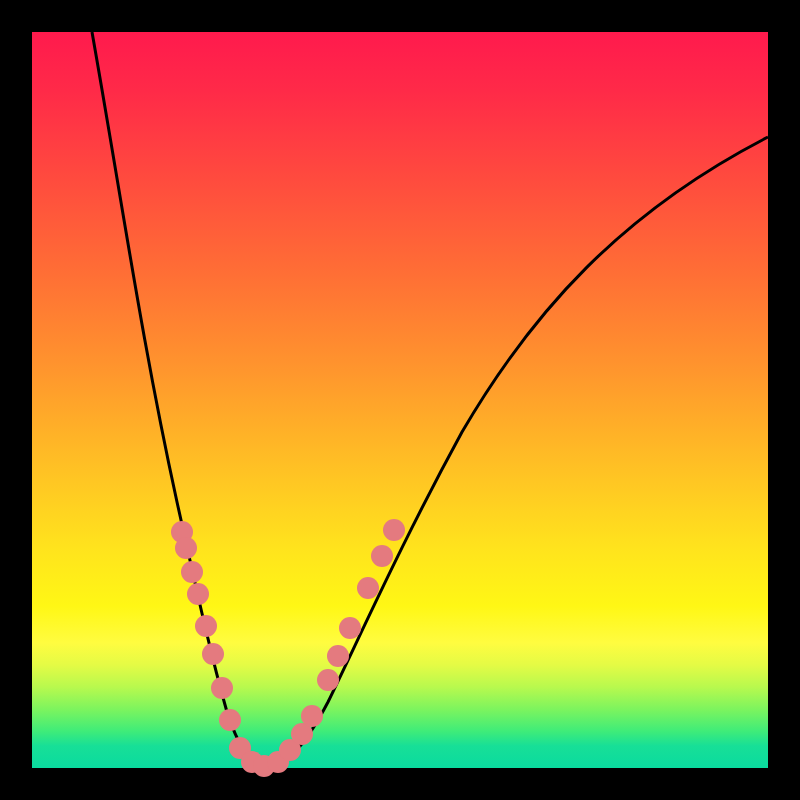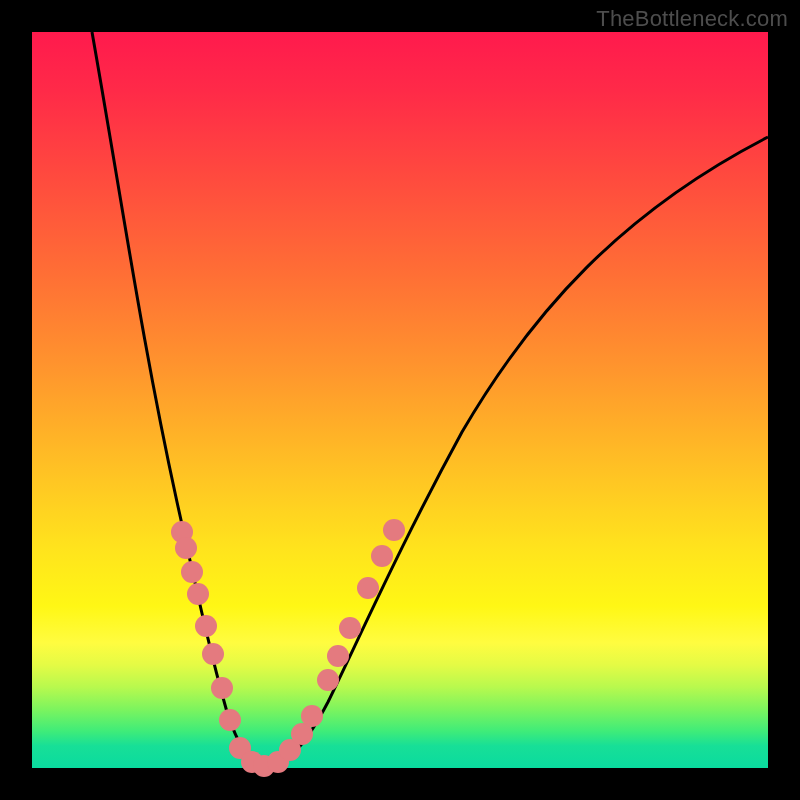--- a/index.html
+++ b/index.html
@@ -94,14 +94,13 @@
           <circle cx="280" cy="684" r="11" class="dot"></circle>
           <circle cx="296" cy="648" r="11" class="dot"></circle>
           <circle cx="306" cy="624" r="11" class="dot"></circle>
           <circle cx="318" cy="596" r="11" class="dot"></circle>
           <circle cx="336" cy="556" r="11" class="dot"></circle>
           <circle cx="350" cy="524" r="11" class="dot"></circle>
           <circle cx="362" cy="498" r="11" class="dot"></circle>
         </g>
     </svg>
   </div>
-  <div class="watermark">TheBottleneck.com</div>
 </div>
 
 </body></html>

